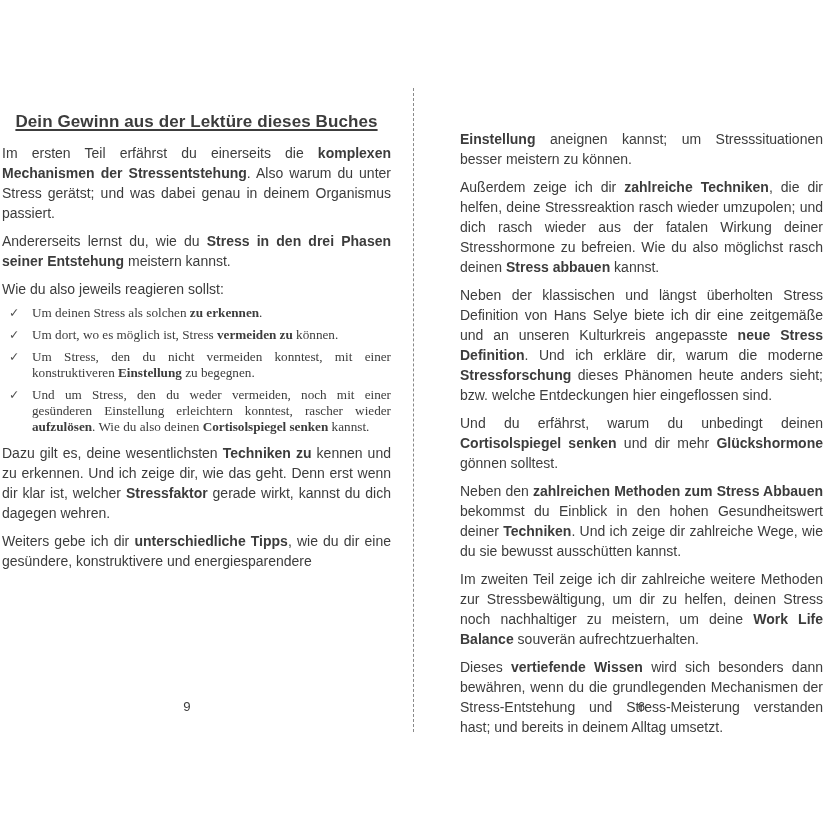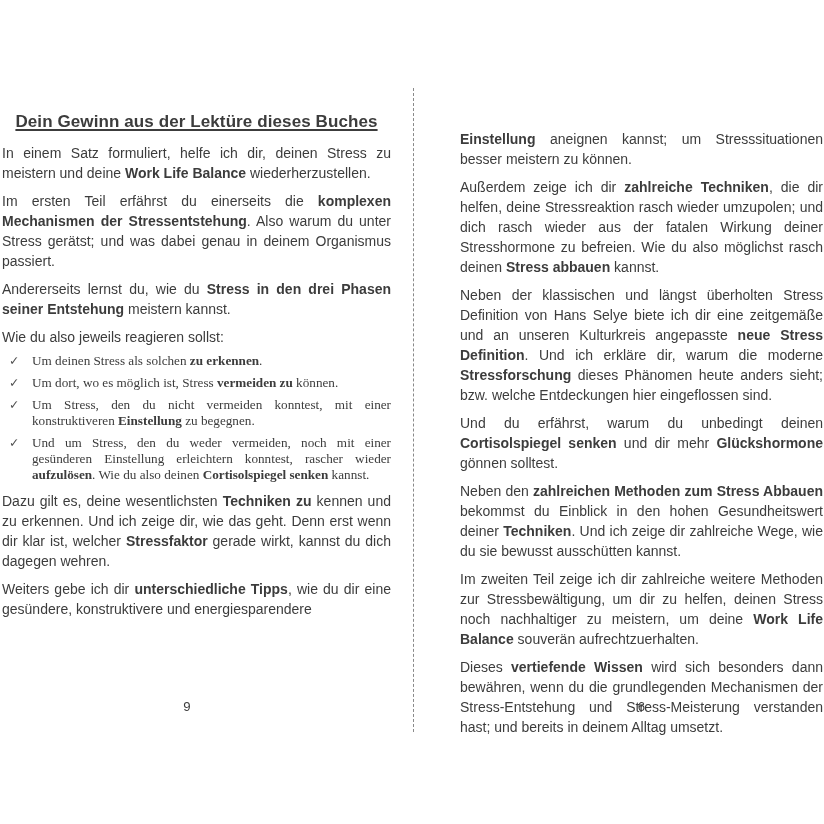--- a/index.html
+++ b/index.html
@@ -86,21 +86,20 @@
   .page-number.right { left: 460px; width: 363px; }
 </style>
 </head>
 <body>
 
 <div class="spread">
 
   <div class="page page-left">
     <h1 class="heading">Dein Gewinn aus der Lektüre dieses Buches</h1>
     <div class="content">
-        <p class="para">In einem Satz formuliert, helfe ich dir, deinen Stress zu meistern und deine <b>Work Life Balance</b> wiederherzustellen.</p>
         <p class="para">Im ersten Teil erfährst du einerseits die <b>komplexen Mechanismen der Stressentstehung</b>. Also warum du unter Stress gerätst; und was dabei genau in deinem Organismus passiert.</p>
         <p class="para">Andererseits lernst du, wie du <b>Stress in den drei Phasen seiner Entstehung</b> meistern kannst.</p>
         <p class="para">Wie du also jeweils reagieren sollst:</p>
         <div class="bullet">
           <span class="check">✓</span>
           <span class="bullet-text">Um deinen Stress als solchen <b>zu erkennen</b>.</span>
         </div>
         <div class="bullet">
           <span class="check">✓</span>
           <span class="bullet-text">Um dort, wo es möglich ist, Stress <b>vermeiden zu</b> können.</span>

